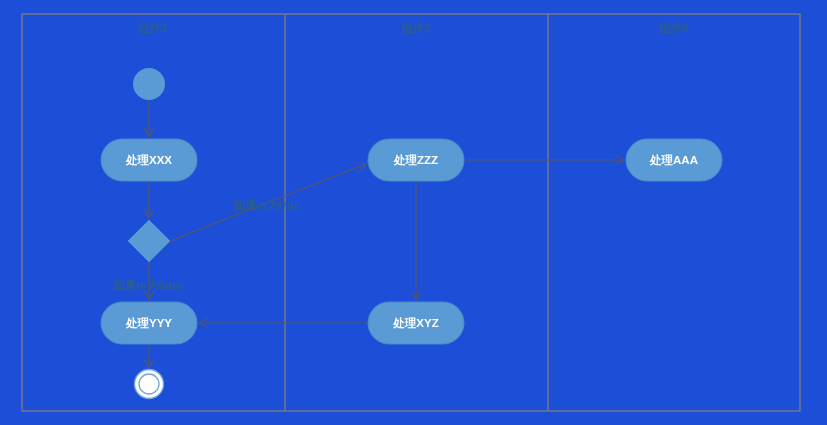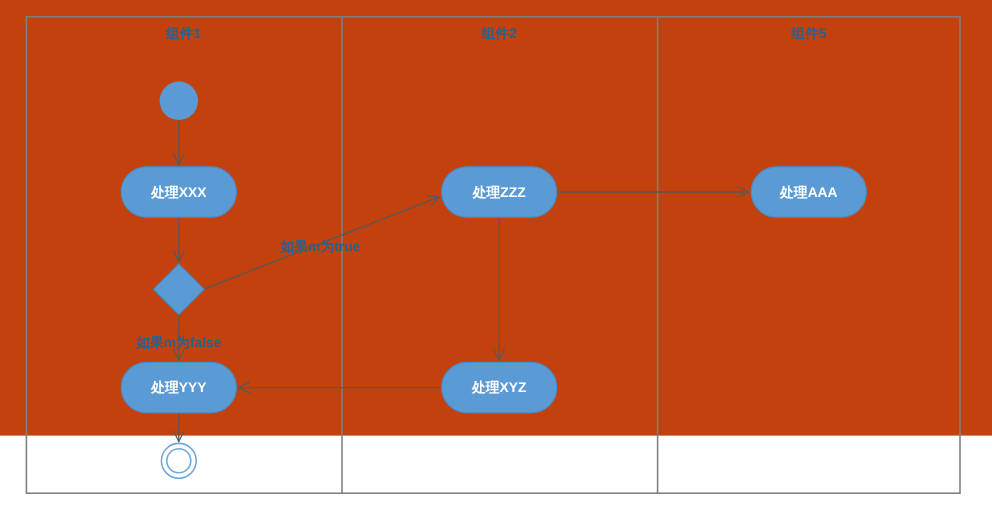--- a/index.html
+++ b/index.html
@@ -9,22 +9,22 @@
   }
   body {
     width: 827px;
     height: 425px;
     font-family: "Liberation Sans", "DejaVu Sans", sans-serif;
     overflow: hidden;
   }
   #diagram-root {
     position: relative;
     width: 827px;
-    height: 363px;
-    background: #c2410c;
+    height: 425px;
+    background: #1d4ed8;
   }
   svg.canvas {
     position: absolute;
     left: 0;
     top: 0;
     width: 827px;
     height: 425px;
   }
   .lane-title {
     font-size: 11.5px;

